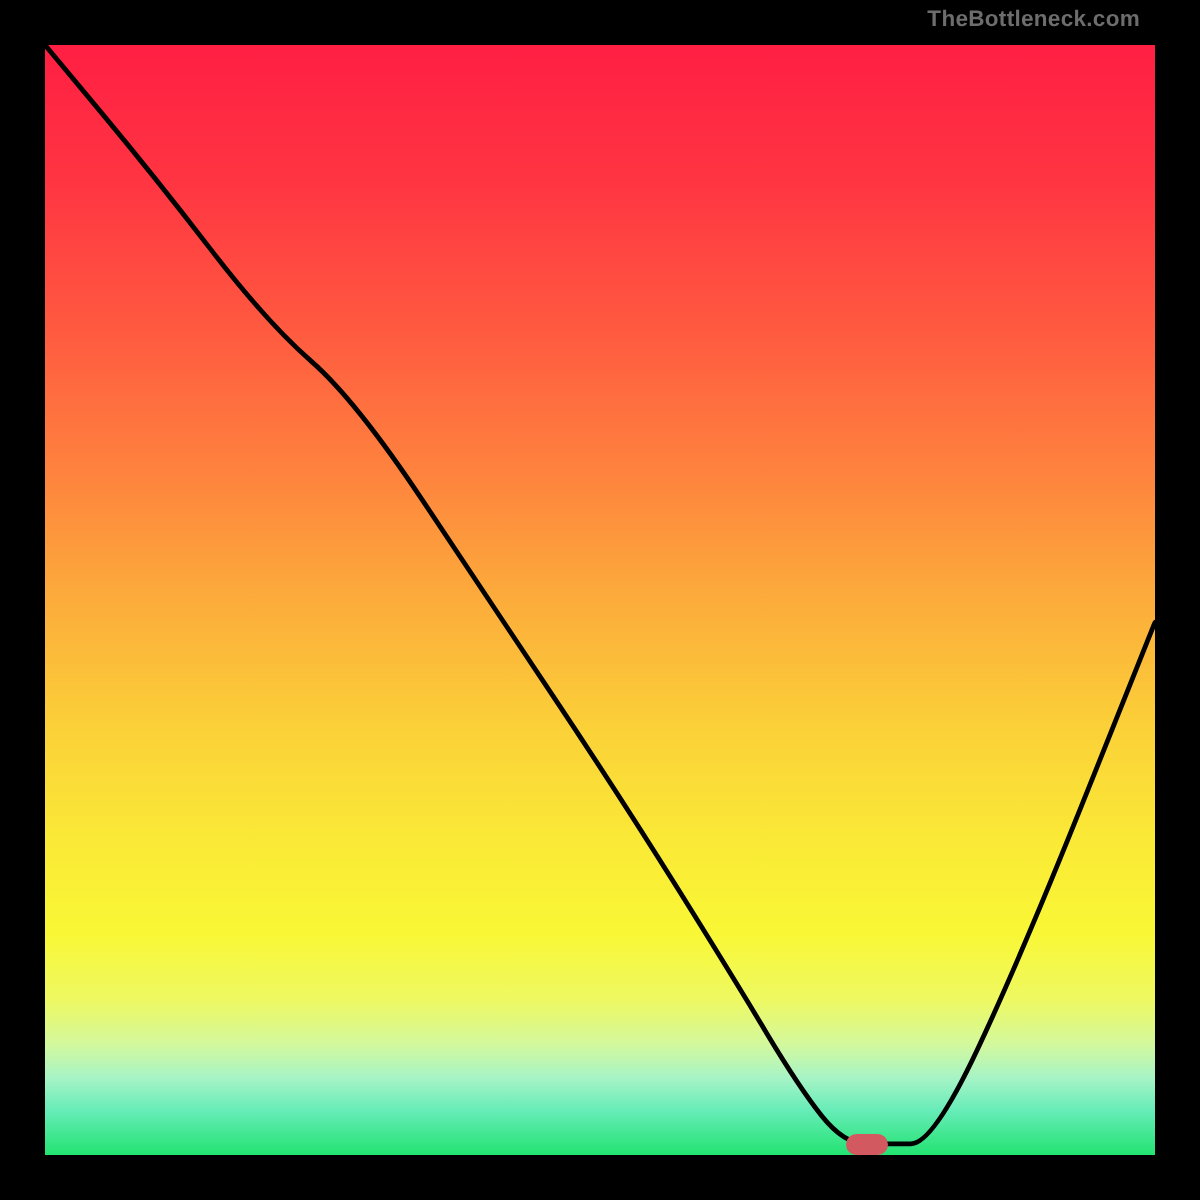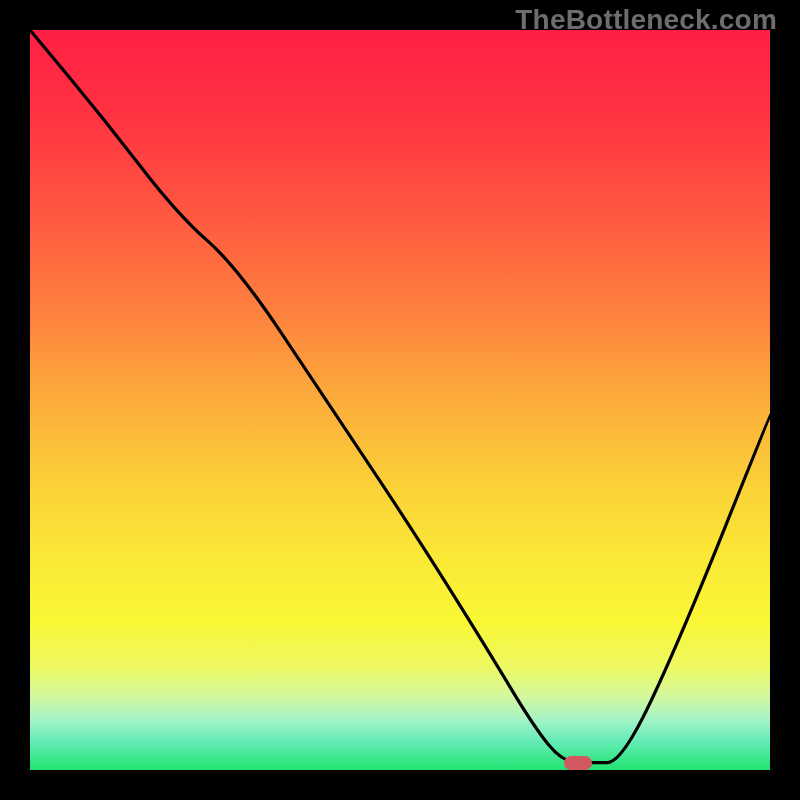--- a/index.html
+++ b/index.html
@@ -24,23 +24,23 @@
     height: 740px;
     overflow: hidden;
   }
   .gradient {
     position: absolute;
     inset: 0;
   }
   .watermark {
     position: absolute;
     top: 4px;
-    right: 23px;
+    right: 40px;
     font-family: Arial, Helvetica, sans-serif;
-    font-size: 28px;
+    font-size: 15px;
     font-weight: 600;
     color: #6d6d6d;
     letter-spacing: 0.2px;
   }
   svg.curve {
     position: absolute;
     inset: 0;
     width: 100%;
     height: 100%;
   }

